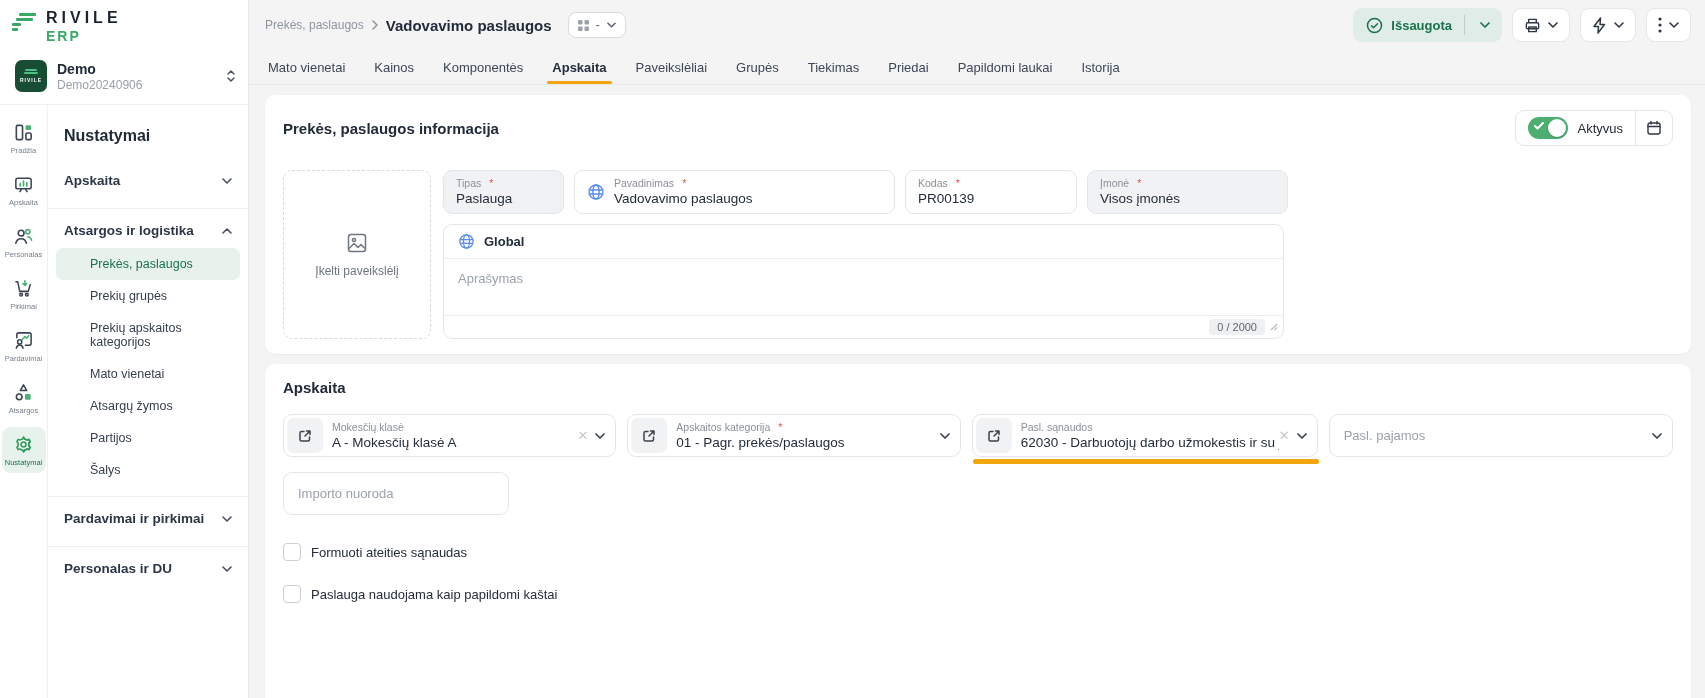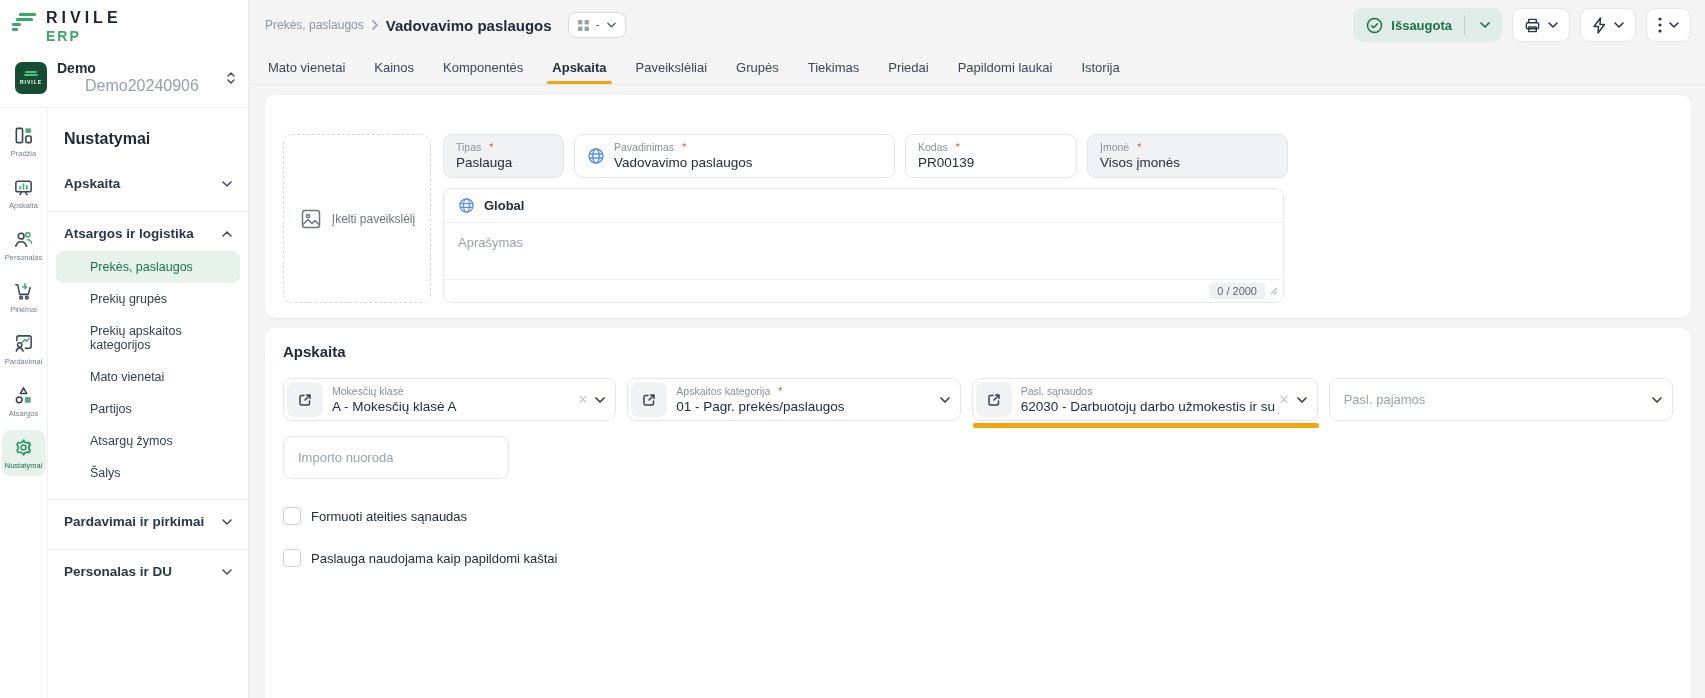--- a/index.html
+++ b/index.html
@@ -10,21 +10,21 @@
   .leftpanel { width:249px; min-width:249px; background:#fff; border-right:1px solid #e7e9eb; display:flex; flex-direction:column; height:100%; }
   .logo-row { display:flex; align-items:flex-start; gap:8px; padding:10px 12px 6px 10px; }
   .logo-text .brand-name { font-size:16px; font-weight:700; letter-spacing:4px; color:#1b2433; line-height:16px; }
   .logo-text .brand-sub { font-size:14px; font-weight:700; letter-spacing:2px; color:#3aa966; margin-top:2px; }
   .ws-row { display:flex; align-items:center; gap:10px; padding:10px 12px 12px 15px; border-bottom:1px solid #eef0f1; cursor:pointer; }
   .ws-logo { width:32px; height:32px; border-radius:7px; background:#174d33; display:flex; flex-direction:column; align-items:center; justify-content:center; gap:1px; }
   .ws-logo .bar { height:2px; border-radius:1px; background:#4cc184; }
   .ws-logo .b1{width:12px;} .ws-logo .b2{width:14px;} .ws-logo .wbrand{ font-size:5px; letter-spacing:1px; color:#fff; font-weight:700; margin-top:2px;}
   .ws-meta { flex:1; }
   .ws-name { font-size:14px; font-weight:700; color:#222b3a; }
-  .ws-code { font-size:16px; color:#98a0aa; margin-top:1px;margin-left:28px; }
+  .ws-code { font-size:12px; color:#98a0aa; margin-top:1px; }
   .left-body { display:flex; flex:1; min-height:0; }
 
   .rail { width:48px; min-width:48px; border-right:1px solid #eef0f1; display:flex; flex-direction:column; align-items:center; padding-top:10px; gap:6px; }
   .rail-item { width:44px; display:flex; flex-direction:column; align-items:center; gap:3px; padding:7px 0 6px; border-radius:9px; cursor:pointer; }
   .rail-item .rlabel { font-size:7.5px; color:#76808d; }
   .rail-item.active { background:#e7f2ec; }
   .rail-item.active .rlabel { color:#19724a; }
   .ric { width:21px; height:21px; display:block; }
 
   .menu { flex:1; padding:14px 0 0 0; overflow:hidden; }
@@ -59,21 +59,21 @@
 
   .toggle-wrap { display:flex; align-items:center; border:1px solid #e4e6e9; border-radius:9px; background:#fff; height:36px; }
   .toggle-left { display:flex; align-items:center; gap:9px; padding:0 12px; cursor:pointer; }
   .switch { width:40px; height:22px; border-radius:11px; background:#4cae71; position:relative; }
   .switch .knob { position:absolute; top:2px; right:2px; width:18px; height:18px; border-radius:50%; background:#fff; box-shadow:0 1px 2px rgba(0,0,0,.15); }
   .switch .tick { position:absolute; left:6px; top:5px; }
   .toggle-label { font-size:13px; color:#222b3a; }
   .cal-btn { border-left:1px solid #e4e6e9; height:100%; display:flex; align-items:center; padding:0 10px; cursor:pointer; color:#2f3844; }
 
   .info-body { display:flex; gap:12px; margin-top:24px; }
-  .upload-box { width:148px; min-height:146px; border:1.5px dashed #d6dade; border-radius:9px; display:flex; flex-direction:row; align-items:center; justify-content:center; gap:9px; cursor:pointer; }
+  .upload-box { width:148px; min-height:146px; border:1.5px dashed #d6dade; border-radius:9px; display:flex; flex-direction:column; align-items:center; justify-content:center; gap:9px; cursor:pointer; }
   .upload-box .ulabel { font-size:12px; color:#6e7683; }
   .info-right { flex:1; min-width:0; }
   .fields-row { display:flex; gap:10px; }
   .field { border:1px solid #e3e6e9; border-radius:9px; padding:6px 12px 7px; background:#fff; cursor:pointer; }
   .field.disabled { background:#f1f2f3; }
   .flabel { font-size:10.5px; color:#8a909b; display:flex; gap:8px; line-height:12px; }
   .fvalue { font-size:13.5px; color:#232d3c; margin-top:2px; white-space:nowrap; overflow:hidden; }
   .req { color:#e2574c; font-size:10.5px; }
   .f-tipas { width:121px; }
   .f-pavadinimas { width:321px; display:flex; align-items:center; gap:9px; }
@@ -250,22 +250,22 @@
           <span class="chev">
               <svg width="10" height="6" viewBox="0 0 10 6" fill="none" stroke="currentColor" stroke-width="1.6" stroke-linecap="round" stroke-linejoin="round">
                 <path d="M1 5l4-4 4 4"></path>
               </svg>
             </span>
         </div>
         <div class="sub-item active">Prekės, paslaugos</div>
         <div class="sub-item">Prekių grupės</div>
         <div class="sub-item">Prekių apskaitos kategorijos</div>
         <div class="sub-item">Mato vienetai</div>
+        <div class="sub-item">Atsargų žymos</div>
         <div class="sub-item">Partijos</div>
-        <div class="sub-item">Atsargų žymos</div>
         <div class="sub-item">Šalys</div>
       </div>
 
       <div class="menu-section">
         <div class="sec-head">
           <span>Pardavimai ir pirkimai</span>
           <span class="chev">
               <svg width="10" height="6" viewBox="0 0 10 6" fill="none" stroke="currentColor" stroke-width="1.6" stroke-linecap="round" stroke-linejoin="round">
                 <path d="M1 1l4 4 4-4"></path>
               </svg>
@@ -385,20 +385,44 @@
     <span class="tab active">Apskaita</span>
     <span class="tab">Paveikslėliai</span>
     <span class="tab">Grupės</span>
     <span class="tab">Tiekimas</span>
     <span class="tab">Priedai</span>
     <span class="tab">Papildomi laukai</span>
     <span class="tab">Istorija</span>
   </nav>
 
   <section class="card">
+    <div class="card-head">
+      <h2 class="card-title">Prekės, paslaugos informacija</h2>
+      <div class="toggle-wrap">
+        <span class="toggle-left">
+          <span class="switch">
+            <span class="tick">
+                <svg width="10" height="8" viewBox="0 0 10 8" fill="none" stroke="#fff" stroke-width="2" stroke-linecap="round" stroke-linejoin="round">
+                  <path d="M1 4l2.5 2.5L9 1"></path>
+                </svg>
+              </span>
+            <span class="knob"></span>
+          </span>
+          <span class="toggle-label">Aktyvus</span>
+        </span>
+        <span class="cal-btn">
+          <span>
+              <svg width="16" height="16" viewBox="0 0 16 16" fill="none" stroke="#2f3844" stroke-width="1.4">
+                <rect x="2" y="3" width="12" height="11" rx="2"></rect>
+                <path d="M5 1.5V4M11 1.5V4M2 6.5h12" stroke-linecap="round"></path>
+              </svg>
+            </span>
+        </span>
+      </div>
+    </div>
 
     <div class="info-body">
       <div class="upload-box">
         <span>
             <svg width="24" height="24" viewBox="0 0 24 24" fill="none" stroke="#6e7683" stroke-width="1.5" stroke-linejoin="round">
               <rect x="3.5" y="3.5" width="17" height="17" rx="2.5"></rect>
               <circle cx="9" cy="9" r="1.6"></circle>
               <path d="M4 17.5l5-5 4 4 3-3 4 4"></path>
             </svg>
           </span>

